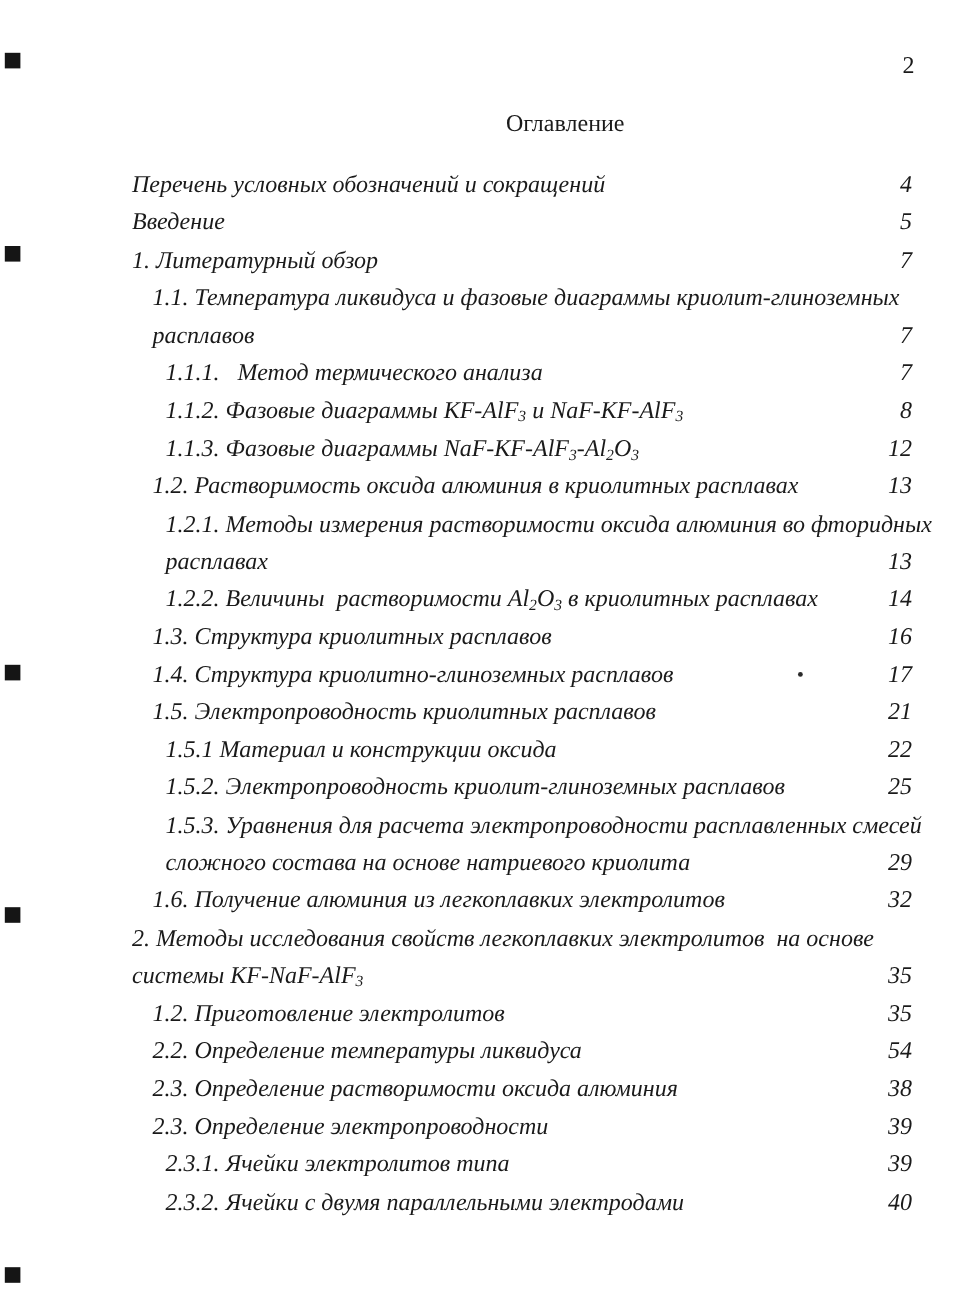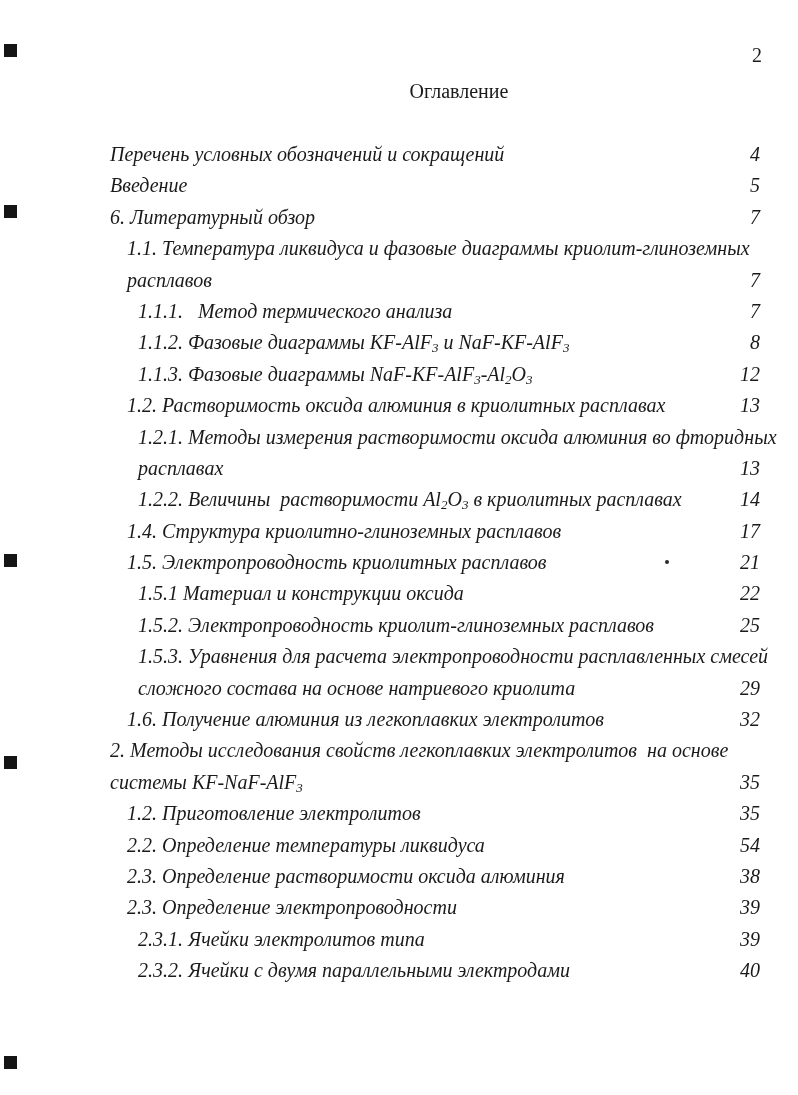--- a/index.html
+++ b/index.html
@@ -20,21 +20,21 @@
     position: absolute;
     top: 44px;
     right: 36px;
     font-size: 20px;
   }
   .doc-title {
     position: absolute;
     top: 76px;
     left: 130px;
     width: 650px;
-    margin: 4px;
+    margin: 16px;
     text-align: center;
     font-size: 20px;
     font-weight: normal;
   }
   .toc {
     position: absolute;
     top: 139px;
     left: 110px;
     width: 650px;
   }
@@ -80,30 +80,31 @@
 
 <div class="page">
 
   <div class="page-number">2</div>
 
   <h1 class="doc-title">Оглавление</h1>
 
   <div class="toc">
       <div class="toc-row indent-0"><span class="toc-text">Перечень условных обозначений и сокращений</span><span class="toc-page">4</span></div>
       <div class="toc-row indent-0"><span class="toc-text">Введение</span><span class="toc-page">5</span></div>
-      <div class="toc-row indent-0"><span class="toc-text">6. Литературный обзор</span><span class="toc-page">7</span></div>
+      <div class="toc-row indent-0"><span class="toc-text">1. Литературный обзор</span><span class="toc-page">7</span></div>
       <div class="toc-row indent-1"><span class="toc-text">1.1. Температура ликвидуса и фазовые диаграммы криолит-глиноземных</span></div>
       <div class="toc-row indent-1"><span class="toc-text">расплавов</span><span class="toc-page">7</span></div>
       <div class="toc-row indent-2"><span class="toc-text">1.1.1. &nbsp;&nbsp;Метод термического анализа</span><span class="toc-page">7</span></div>
       <div class="toc-row indent-2"><span class="toc-text">1.1.2. Фазовые диаграммы KF-AlF<sub>3</sub> и NaF-KF-AlF<sub>3</sub></span><span class="toc-page">8</span></div>
       <div class="toc-row indent-2"><span class="toc-text">1.1.3. Фазовые диаграммы NaF-KF-AlF<sub>3</sub>-Al<sub>2</sub>O<sub>3</sub></span><span class="toc-page">12</span></div>
       <div class="toc-row indent-1"><span class="toc-text">1.2. Растворимость оксида алюминия в криолитных расплавах</span><span class="toc-page">13</span></div>
       <div class="toc-row indent-2"><span class="toc-text">1.2.1. Методы измерения растворимости оксида алюминия во фторидных</span></div>
       <div class="toc-row indent-2"><span class="toc-text">расплавах</span><span class="toc-page">13</span></div>
       <div class="toc-row indent-2"><span class="toc-text">1.2.2. Величины &nbsp;растворимости Al<sub>2</sub>O<sub>3</sub> в криолитных расплавах</span><span class="toc-page">14</span></div>
+      <div class="toc-row indent-1"><span class="toc-text">1.3. Структура криолитных расплавов</span><span class="toc-page">16</span></div>
       <div class="toc-row indent-1"><span class="toc-text">1.4. Структура криолитно-глиноземных расплавов</span><span class="toc-page">17</span></div>
       <div class="toc-row indent-1"><span class="toc-text">1.5. Электропроводность криолитных расплавов</span><span class="toc-page">21</span></div>
       <div class="toc-row indent-2"><span class="toc-text">1.5.1 Материал и конструкции оксида</span><span class="toc-page">22</span></div>
       <div class="toc-row indent-2"><span class="toc-text">1.5.2. Электропроводность криолит-глиноземных расплавов</span><span class="toc-page">25</span></div>
       <div class="toc-row indent-2"><span class="toc-text">1.5.3. Уравнения для расчета электропроводности расплавленных смесей</span></div>
       <div class="toc-row indent-2"><span class="toc-text">сложного состава на основе натриевого криолита</span><span class="toc-page">29</span></div>
       <div class="toc-row indent-1"><span class="toc-text">1.6. Получение алюминия из легкоплавких электролитов</span><span class="toc-page">32</span></div>
       <div class="toc-row indent-0"><span class="toc-text">2. Методы исследования свойств легкоплавких электролитов &nbsp;на основе</span></div>
       <div class="toc-row indent-0"><span class="toc-text">системы KF-NaF-AlF<sub>3</sub></span><span class="toc-page">35</span></div>
       <div class="toc-row indent-1"><span class="toc-text">1.2. Приготовление электролитов</span><span class="toc-page">35</span></div>

